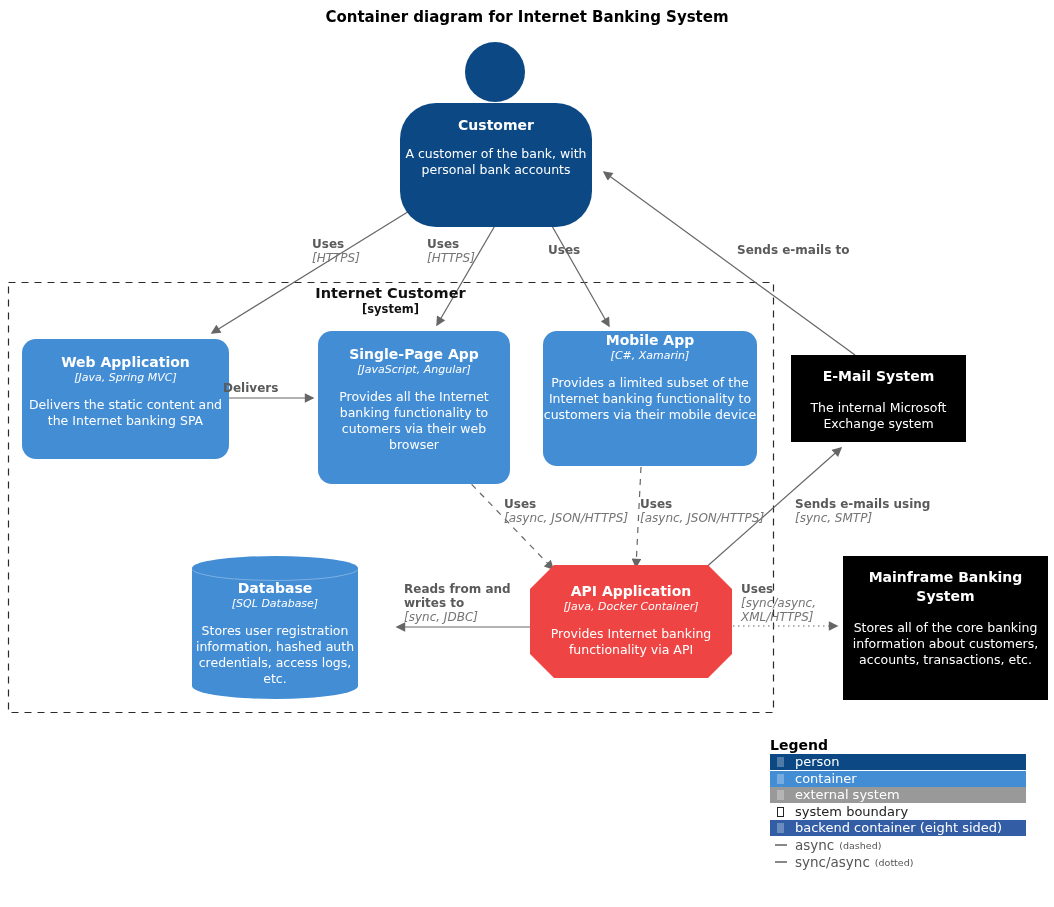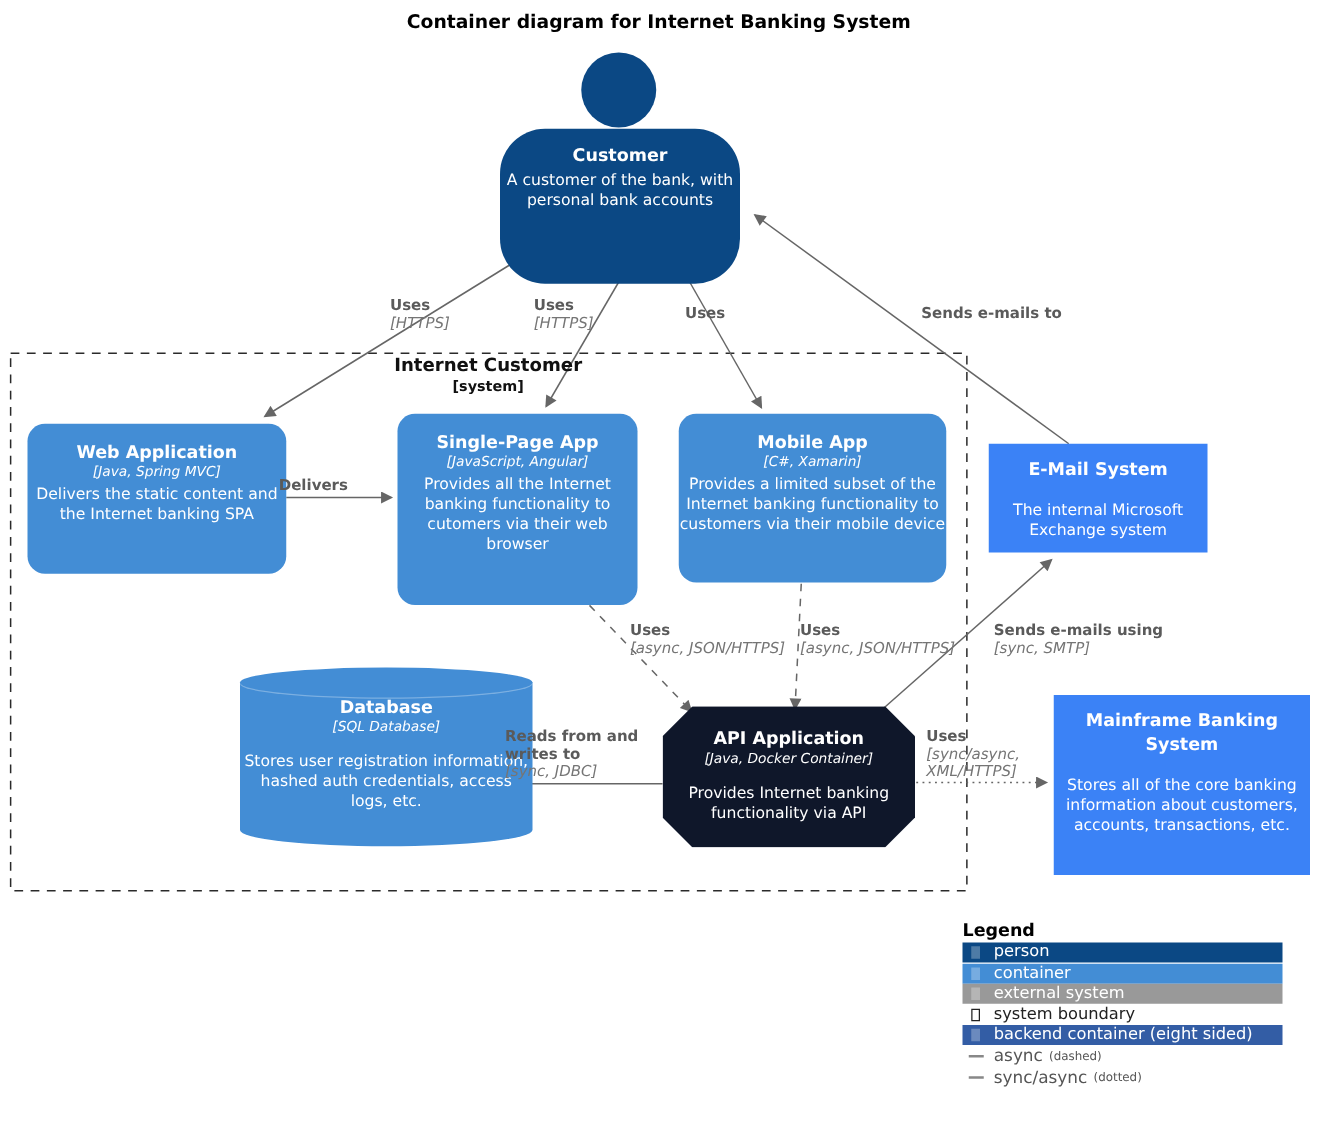--- a/index.html
+++ b/index.html
@@ -6,25 +6,25 @@
   #canvas{position:relative;width:1054px;height:907px;background:#ffffff;overflow:hidden;
           font-family:"DejaVu Sans","Liberation Sans",sans-serif;}
   .abs{position:absolute;}
   #titlebar{left:0;top:8px;width:1054px;text-align:center;font-size:15px;font-weight:bold;color:#000;}
   #lines{left:0;top:0;pointer-events:none;}
 
   
   .node{box-sizing:border-box;text-align:center;color:#fff;}
   .node .n-title{font-size:14px;font-weight:bold;line-height:18px;}
   .node .n-tech{font-size:11px;font-style:italic;line-height:14px;}
-  .node .n-desc{font-size:12.5px;line-height:16px;margin-top:2px;}
+  .node .n-desc{font-size:12.5px;line-height:16px;margin-top:12px;}
   .blue{background:#438DD5;border-radius:14px;}
-  .gray{background:#3b82f6;}
+  .gray{background:#000000;}
   .navy{background:#0B4884;}
-  .octagon{background:#0f172a;
+  .octagon{background:#ef4444;
     clip-path:polygon(24px 0,calc(100% - 24px) 0,100% 24px,100% calc(100% - 24px),
                       calc(100% - 24px) 100%,24px 100%,0 calc(100% - 24px),0 24px);}
   
   .db-top{position:absolute;left:0;right:0;top:0;height:24px;background:#438DD5;border-radius:50%;
           box-shadow:0 1px 0 rgba(255,255,255,0.3);}
   .db-body{position:absolute;left:0;right:0;top:12px;bottom:0;background:#438DD5;
            border-radius:0 0 50% 50% / 0 0 13px 13px;}
   .db-text{position:absolute;left:0;right:0;top:0;}
 
   
@@ -96,32 +96,32 @@
     <div class="n-tech">[Java, Spring MVC]</div>
     <div class="n-desc">Delivers the static content and the Internet banking SPA</div>
   </div>
 
   <div class="abs node blue" style="left:318px;top:331px;width:192px;height:153px;padding-top:14px;">
     <div class="n-title">Single-Page App</div>
     <div class="n-tech">[JavaScript, Angular]</div>
     <div class="n-desc">Provides all the Internet banking functionality to cutomers via their web browser</div>
   </div>
 
-  <div class="abs node blue" style="left:543px;top:331px;width:214px;height:135px;padding-top:14px;">
+  <div class="abs node blue" style="left:543px;top:331px;width:214px;height:135px;">
     <div class="n-title">Mobile App</div>
     <div class="n-tech">[C#, Xamarin]</div>
     <div class="n-desc">Provides a limited subset of the Internet banking functionality to customers via their mobile device</div>
   </div>
 
   <div class="abs node gray" style="left:791px;top:355px;width:175px;height:87px;padding-top:12px;">
     <div class="n-title">E-Mail System</div>
     <div class="n-desc" style="margin-top:15px;">The internal Microsoft Exchange system</div>
   </div>
 
-  <div class="abs node" style="left:192px;top:534px;width:234px;height:143px;">
+  <div class="abs node" style="left:192px;top:556px;width:166px;height:143px;">
     <div class="db-body"></div>
     <div class="db-top"></div>
     <div class="db-text" style="padding-top:23px;">
       <div class="n-title">Database</div>
       <div class="n-tech">[SQL Database]</div>
       <div class="n-desc" style="margin-top:12px;">Stores user registration information, hashed auth credentials, access logs, etc.</div>
     </div>
   </div>
 
   <div class="abs node octagon" style="left:530px;top:565px;width:202px;height:113px;padding-top:17px;">

